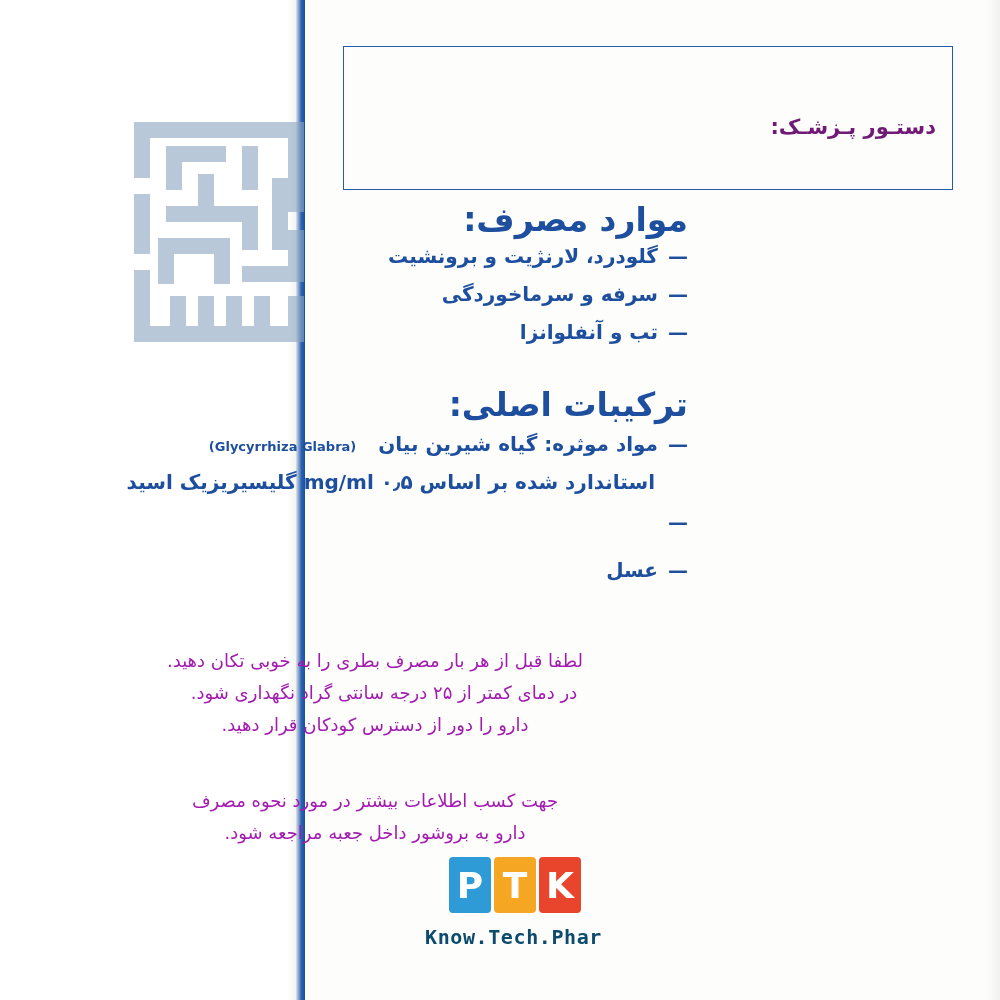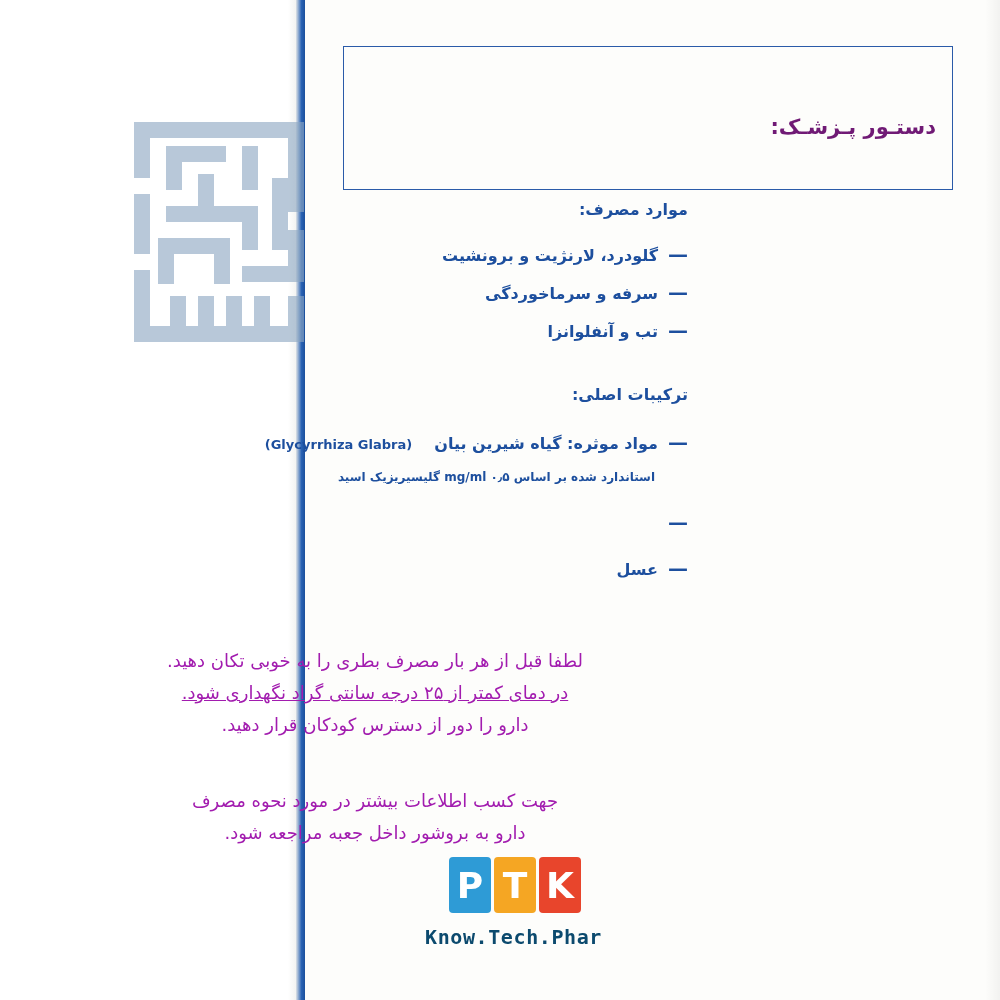--- a/index.html
+++ b/index.html
@@ -77,21 +77,21 @@
     font-size: 21px;
     color: #701a75;
     letter-spacing: 1.5px;
     font-weight: 700;
     white-space: nowrap;
   }
 
   
   .heading {
     position: absolute;
-    font-size: 16px;
+    font-size: 33px;
     color: #1d4f9e;
     font-weight: 700;
     white-space: nowrap;
     text-align: right;
   }
 
   .bullet-row {
     position: absolute;
     display: flex;
     flex-direction: row;
@@ -101,34 +101,34 @@
   }
   .dash {
     color: #1d4f9e;
     font-size: 20px;
     font-weight: 700;
     margin-left: 10px;
     line-height: 1;
   }
   .bullet-text {
     color: #1d4f9e;
-    font-size: 16px;
+    font-size: 20px;
     font-weight: 700;
     line-height: 1.25;
     text-align: right;
   }
   .sub-en {
     font-size: 13px;
     font-weight: 600;
     letter-spacing: 0px;
   }
   .sub-line {
     position: absolute;
     color: #1d4f9e;
-    font-size: 12px;
+    font-size: 20px;
     font-weight: 600;
     white-space: nowrap;
     text-align: right;
   }
 
   .para {
     position: absolute;
     color: #a21caf;
     font-size: 18px;
     line-height: 1.75;
@@ -243,21 +243,21 @@
 
   <div class="bullet-row" style="right:312px; top:512px;">
     <span class="dash">—</span>
   </div>
   <div class="bullet-row" style="right:312px; top:558px;">
     <span class="dash">—</span>
     <span class="bullet-text">عسل</span>
   </div>
 
   <div class="para" style="right:345px; top:645px;">لطفا قبل از هر بار مصرف بطری را به خوبی تکان دهید.</div>
-  <div class="para" style="right:345px; top:677px;text-decoration:underline;">در دمای کمتر از ۲۵ درجه سانتی گراد نگهداری شود.</div>
+  <div class="para" style="right:336px; top:677px;">در دمای کمتر از ۲۵ درجه سانتی گراد نگهداری شود.</div>
   <div class="para" style="right:345px; top:785px;">جهت کسب اطلاعات بیشتر در مورد نحوه مصرف</div>
 
   <div class="para" style="right:345px; top:709px;">دارو را دور از دسترس کودکان قرار دهید.</div>
   <div class="para" style="right:345px; top:817px;">دارو به بروشور داخل جعبه مراجعه شود.</div>
 
   <div class="logo">
     <div class="logo-tile" style="background:#e8452c;">K</div>
     <div class="logo-tile" style="background:#f5a623;">T</div>
     <div class="logo-tile" style="background:#2e9bd6;">P</div>
   </div>

